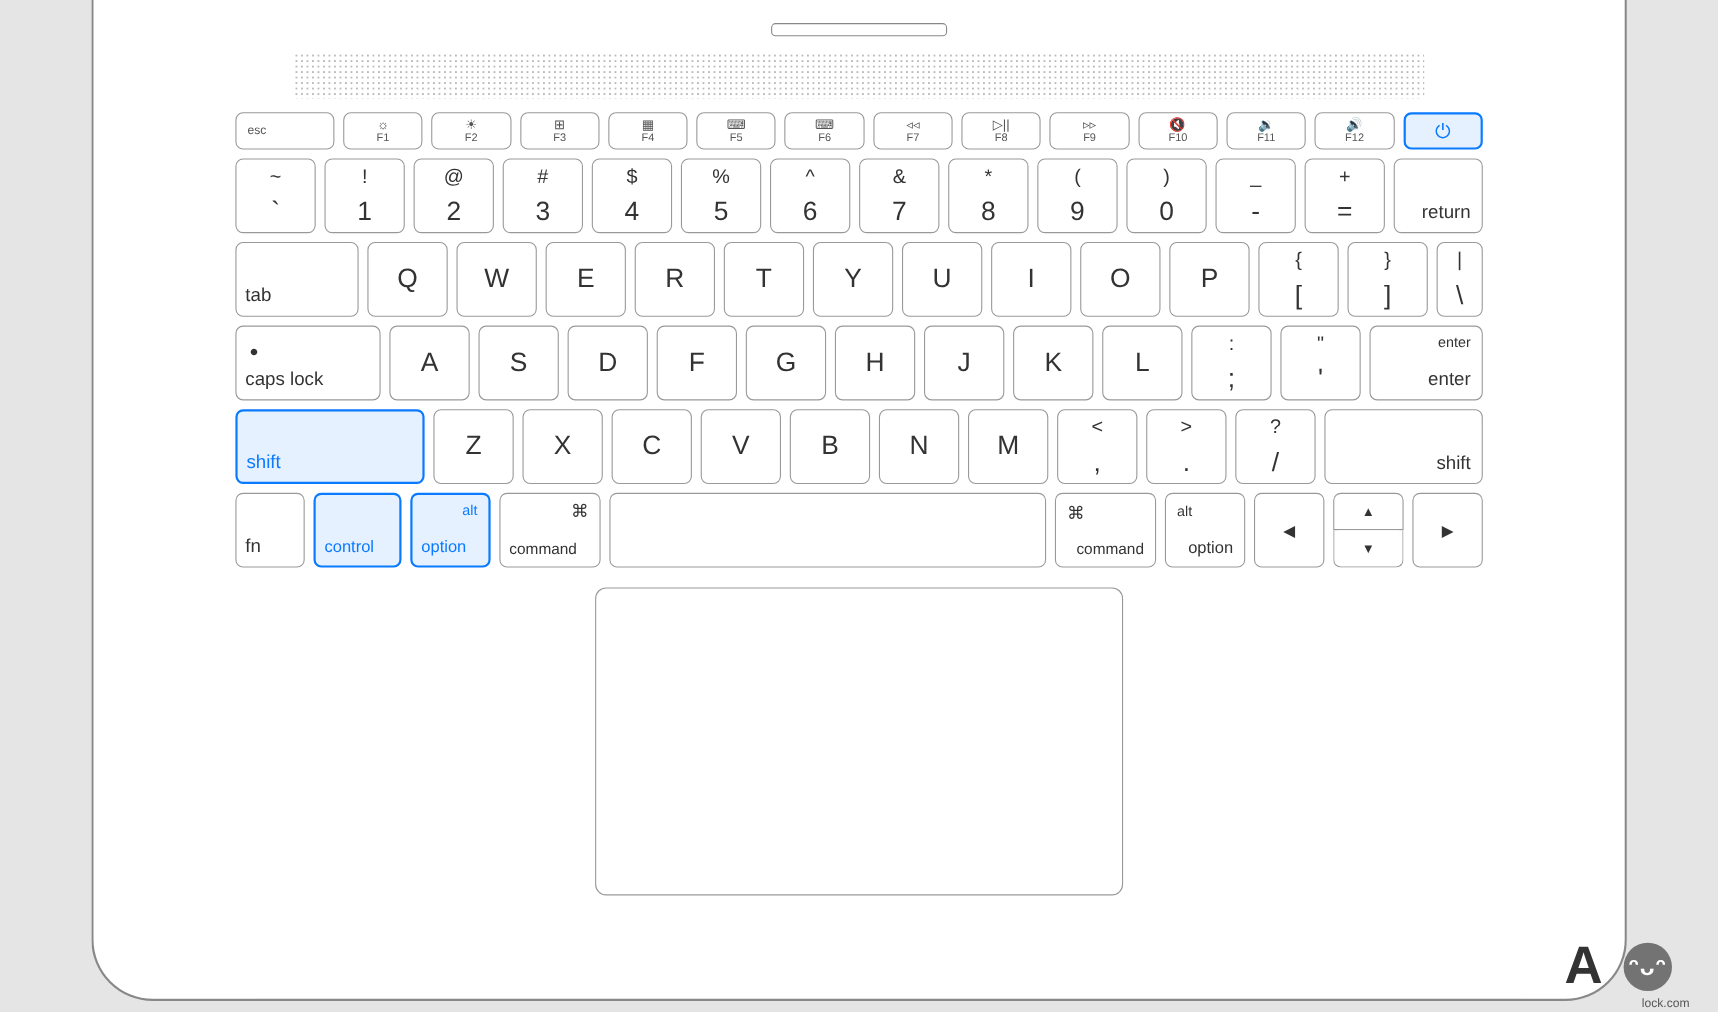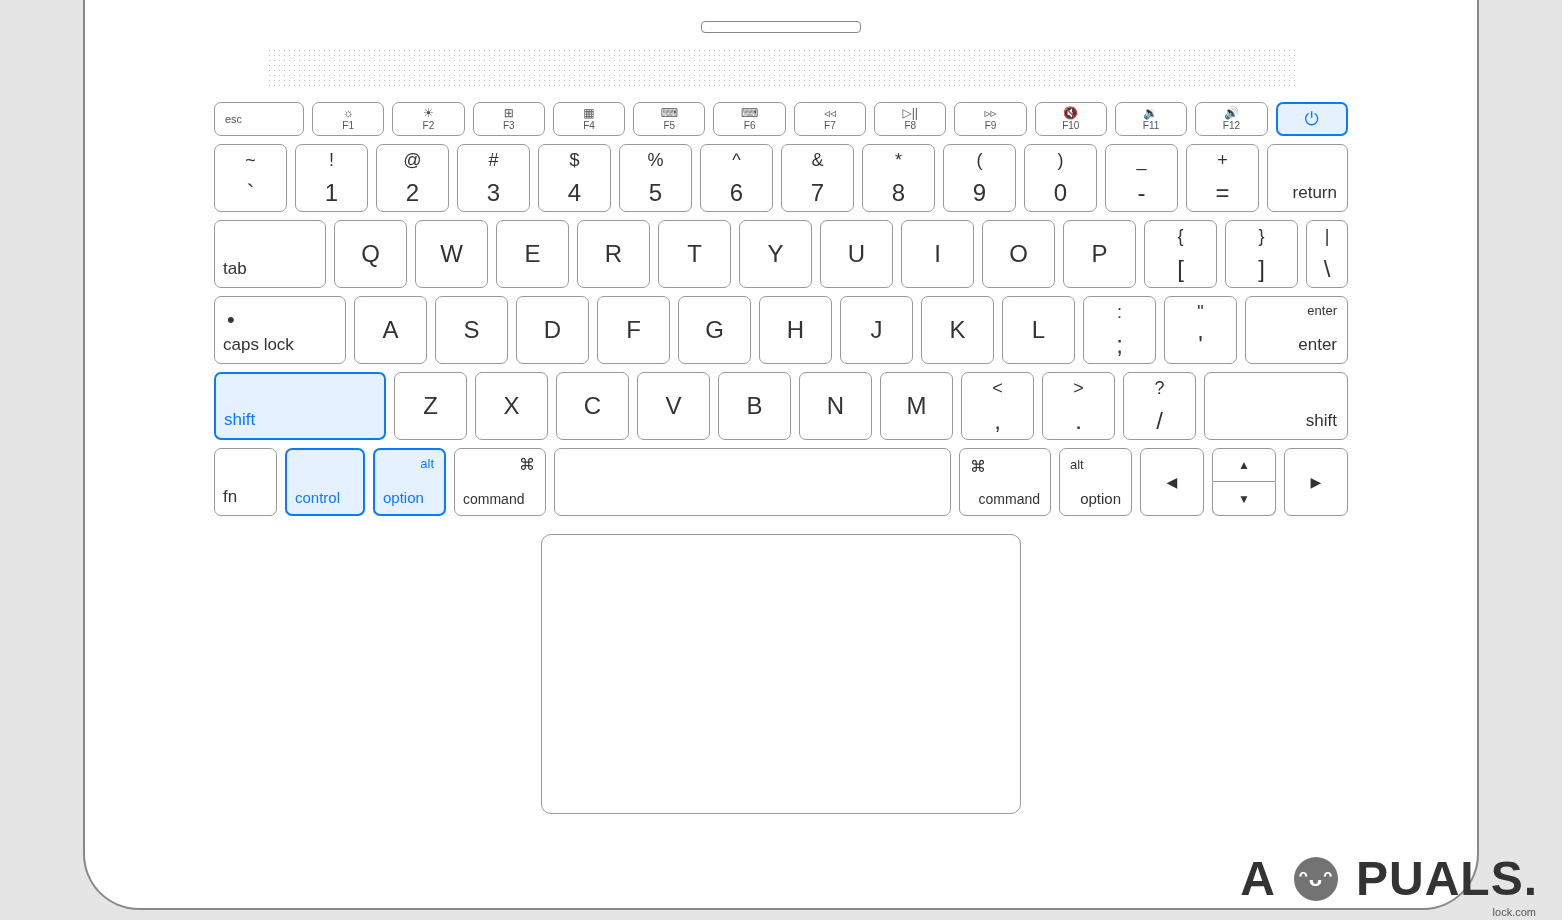--- a/index.html
+++ b/index.html
@@ -375,15 +375,14 @@
     </div>
 
   </div>
 
   <div class="trackpad"></div>
 </div>
 
 <div class="watermark">
   <span>A</span>
   <span class="face">ᵔᴗᵔ</span>
-  <span>PUALS.</span>
 </div>
 <div class="wm-sub">lock.com</div>
 
 </body></html>

